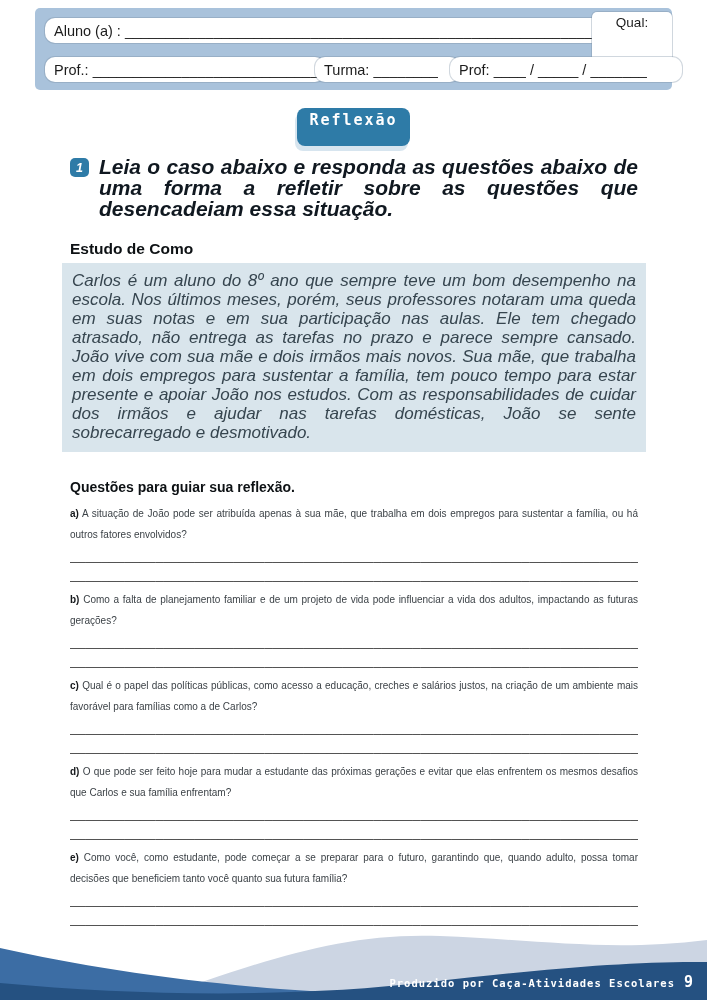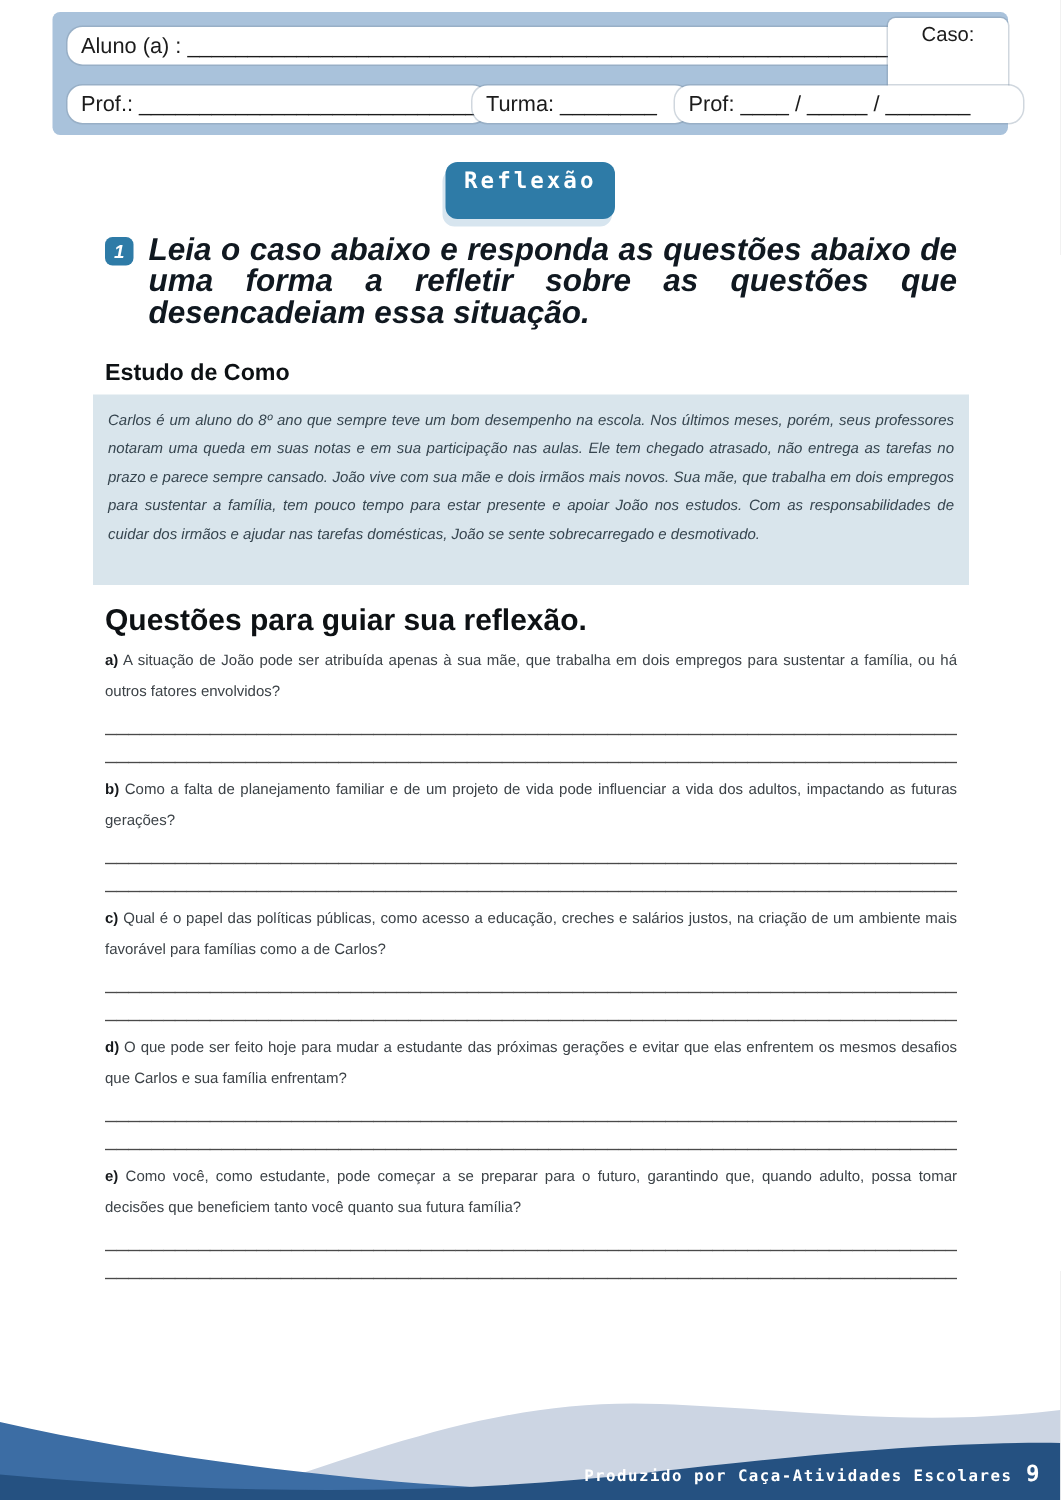--- a/index.html
+++ b/index.html
@@ -53,28 +53,28 @@
   .instruction-text {
     font-weight:bold; font-style:italic; font-size:21px; line-height:21px;
     color:#101820; text-align:justify;
   }
 
   .section-heading {
     font-weight:bold; font-size:15.5px; line-height:19px;
     color:#0d1114; margin-top:20px;
   }
   .case-box {
-    background:#d9e5ec; margin:5px -8px 0; padding:8px 10px 24px;
-    font-style:italic; font-size:10px; line-height:19px;
+    background:#d9e5ec; margin:5px -8px 0; padding:8px 10px 10px;
+    font-style:italic; font-size:17px; line-height:19px;
     color:#36454f; text-align:justify;
   }
 
   .q-heading {
-    font-weight:bold; font-size:20px; line-height:19px;
-    color:#0d1114; margin-top:15px;
+    font-weight:bold; font-size:14px; line-height:19px;
+    color:#0d1114; margin-top:26px;
   }
   .question {
     margin-top:7px; font-size:10px; line-height:20.5px;
     color:#3c4247; text-align:justify;
   }
   .question .q-label { font-weight:bold; color:#16191c; }
   .answer-line {
     height:19px; line-height:21px; overflow:hidden; white-space:nowrap;
     color:#4a4a4a; font-size:14px;
   }
@@ -96,21 +96,21 @@
     font-size:15px; margin-left:9px;
   }
 </style>
 </head>
 <body>
 
 <div class="page">
 
   <div class="header-band">
     <div class="hfield f-aluno">Aluno (a) : ___________________________________________________________________</div>
-    <div class="hfield f-nota">Caso:</div>
+    <div class="hfield f-nota">Qual:</div>
     <div class="hfield f-prof">Prof.: ________________________________________</div>
     <div class="hfield f-turma">Turma: ________</div>
     <div class="hfield f-data">Prof: ____ / _____ / _______</div>
   </div>
 
   <div class="title-row">
     <span class="badge-title">Reflexão</span>
   </div>
 
   <div class="content">

